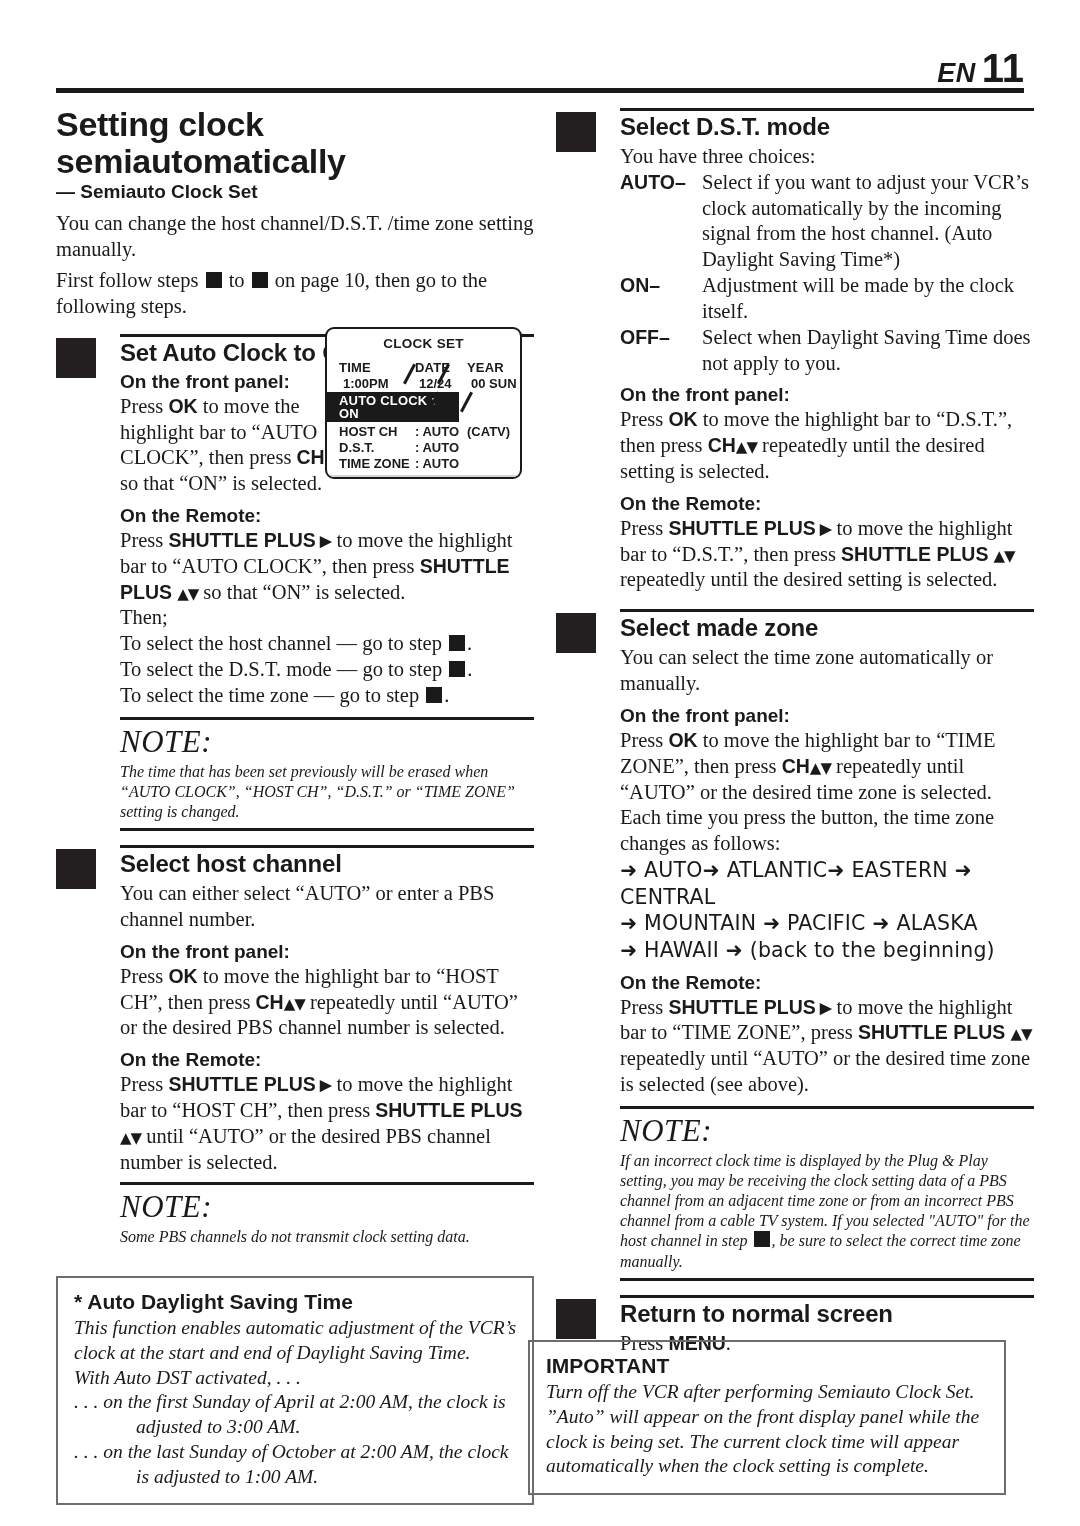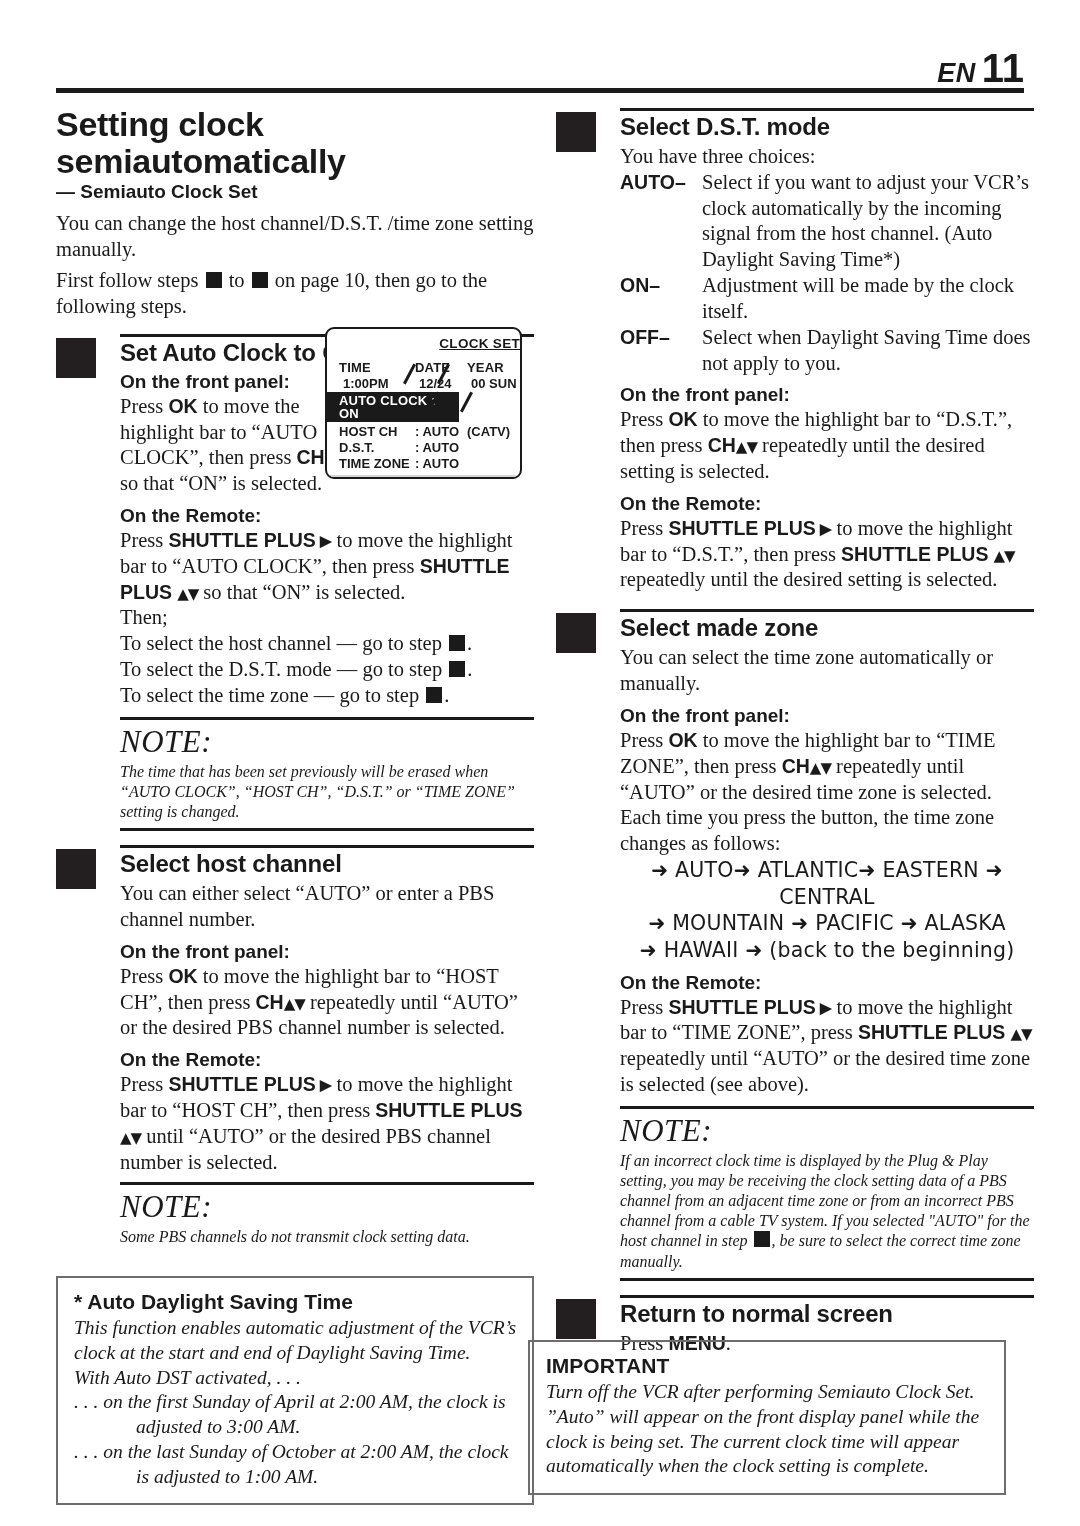--- a/index.html
+++ b/index.html
@@ -100,21 +100,21 @@
   
   .osd {
     position:absolute; left:325px; top:327px;
     width:197px; height:152px;
     border:2px solid #1a1a1a; border-radius:9px;
     background:#ffffff;
     font-family:"Liberation Sans", sans-serif;
     font-weight:bold;
     overflow:hidden;
   }
-  .osd-title { text-align:right; font-size:13.5px; margin-top:7px; letter-spacing:0.3px;text-decoration:underline; }
+  .osd-title { text-align:center; font-size:13.5px; margin-top:7px; letter-spacing:0.3px; }
   .osd-rows { margin-top:8px; font-size:13px; line-height:1.0; }
   .osd-row { display:flex; padding:1.5px 0 1.5px 12px; white-space:pre; }
   .osd-row.hdr { letter-spacing:0.2px; }
   .osd-hl { background:#1a1a1a; color:#ffffff; display:inline-block;
             padding:2px 4px 2px 12px; width:132px; margin:1px 0; letter-spacing:0.2px; }
   .osd-foot { background:#d6d6d6; margin-top:4px; padding:2px 0 4px 0; }
   .osd-foot div { font-size:12.5px; text-align:center; letter-spacing:0.1px; line-height:1.25; }
   .c1 { display:inline-block; width:76px; }
   .c2 { display:inline-block; width:52px; }
   .slash {
@@ -138,21 +138,21 @@
   
   .dst-row { display:flex; font-size:20.5px; line-height:1.26;gap:10px; }
   .dst-key {
     font-family:"Liberation Sans", sans-serif; font-weight:bold;
     font-size:19.5px; width:72px; flex:none;
   }
   .dst-val { flex:1; }
 
   
   .tz-line { font-size:20.5px; line-height:1.3; letter-spacing:0.2px; }
-  .arw { font-family:"DejaVu Sans", sans-serif;text-align:center; }
+  .arw { font-family:"DejaVu Sans", sans-serif; }
 </style>
 </head>
 <body>
 
 <div class="page">
 
   <div class="header">
     <span class="en">EN</span><span class="pg">11</span>
   </div>
   <div class="header-rule"></div>

